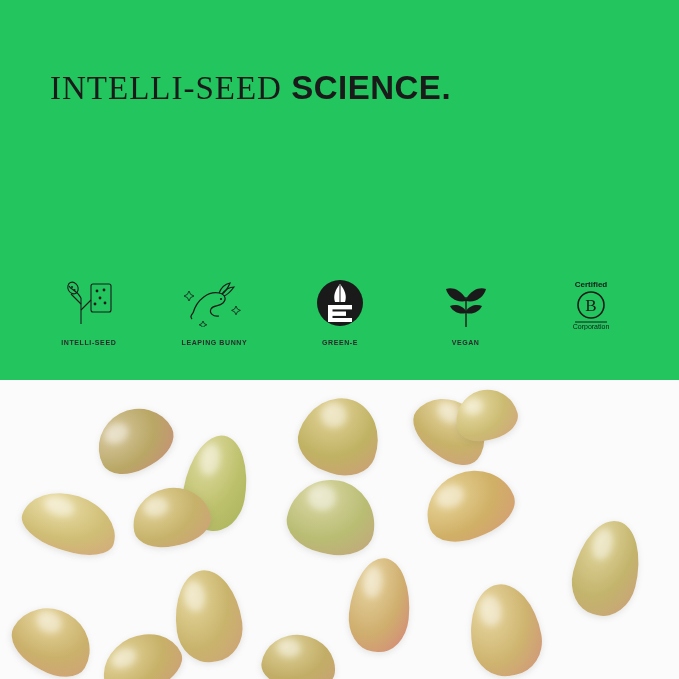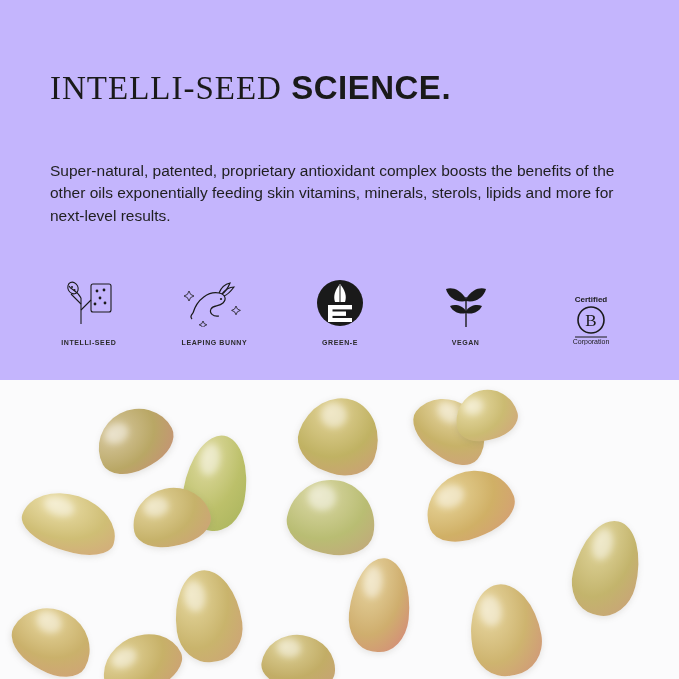--- a/index.html
+++ b/index.html
@@ -12,21 +12,21 @@
     height: 679px;
     font-family: "Liberation Sans", sans-serif;
     color: #1a1a1a;
     overflow: hidden;
     position: relative;
   }
   .page {
     width: 679px;
     height: 679px;
     position: relative;
-    background: #c4b5fd;
+    background: #22c55e;
   }
 
   
   .headline {
     position: absolute;
     left: 50px;
     top: 70px;
     font-family: "Liberation Serif", serif;
     font-size: 33px;
     letter-spacing: 0.5px;
@@ -66,21 +66,21 @@
     color: #1f1f1f;
   }
 
   
   .badges {
     position: absolute;
     left: 40px;
     top: 275px;
     width: 600px;
     display: flex;
-    align-items: flex-end;
+    align-items: flex-start;
     gap: 28px;
   }
   .badge {
     width: 120px;
     display: flex;
     flex-direction: column;
     align-items: center;
   }
   .badge .art {
     height: 56px;
@@ -127,21 +127,20 @@
 </head>
 <body>
 
 <div class="page">
 
   <div class="headline">
     <span class="light">INTELLI-SEED </span><span class="bold">SCIENCE.</span>
   </div>
 
 
-  <div class="bodycopy">Super-natural, patented, proprietary antioxidant complex boosts the benefits of the other oils exponentially feeding skin vitamins, minerals, sterols, lipids and more for next-level results.</div>
 
   <div class="badges">
 
     <div class="badge">
       <div class="art">
         <svg width="56" height="50" viewBox="0 0 56 50" fill="none" stroke="#1a1a1a" stroke-width="1.1">
           <path d="M20 46 L20 20"></path>
           <path d="M20 26 L10 16"></path>
           <path d="M20 32 L30 22"></path>
           <path d="M20 20 C16 12, 10 12, 8 8"></path>

